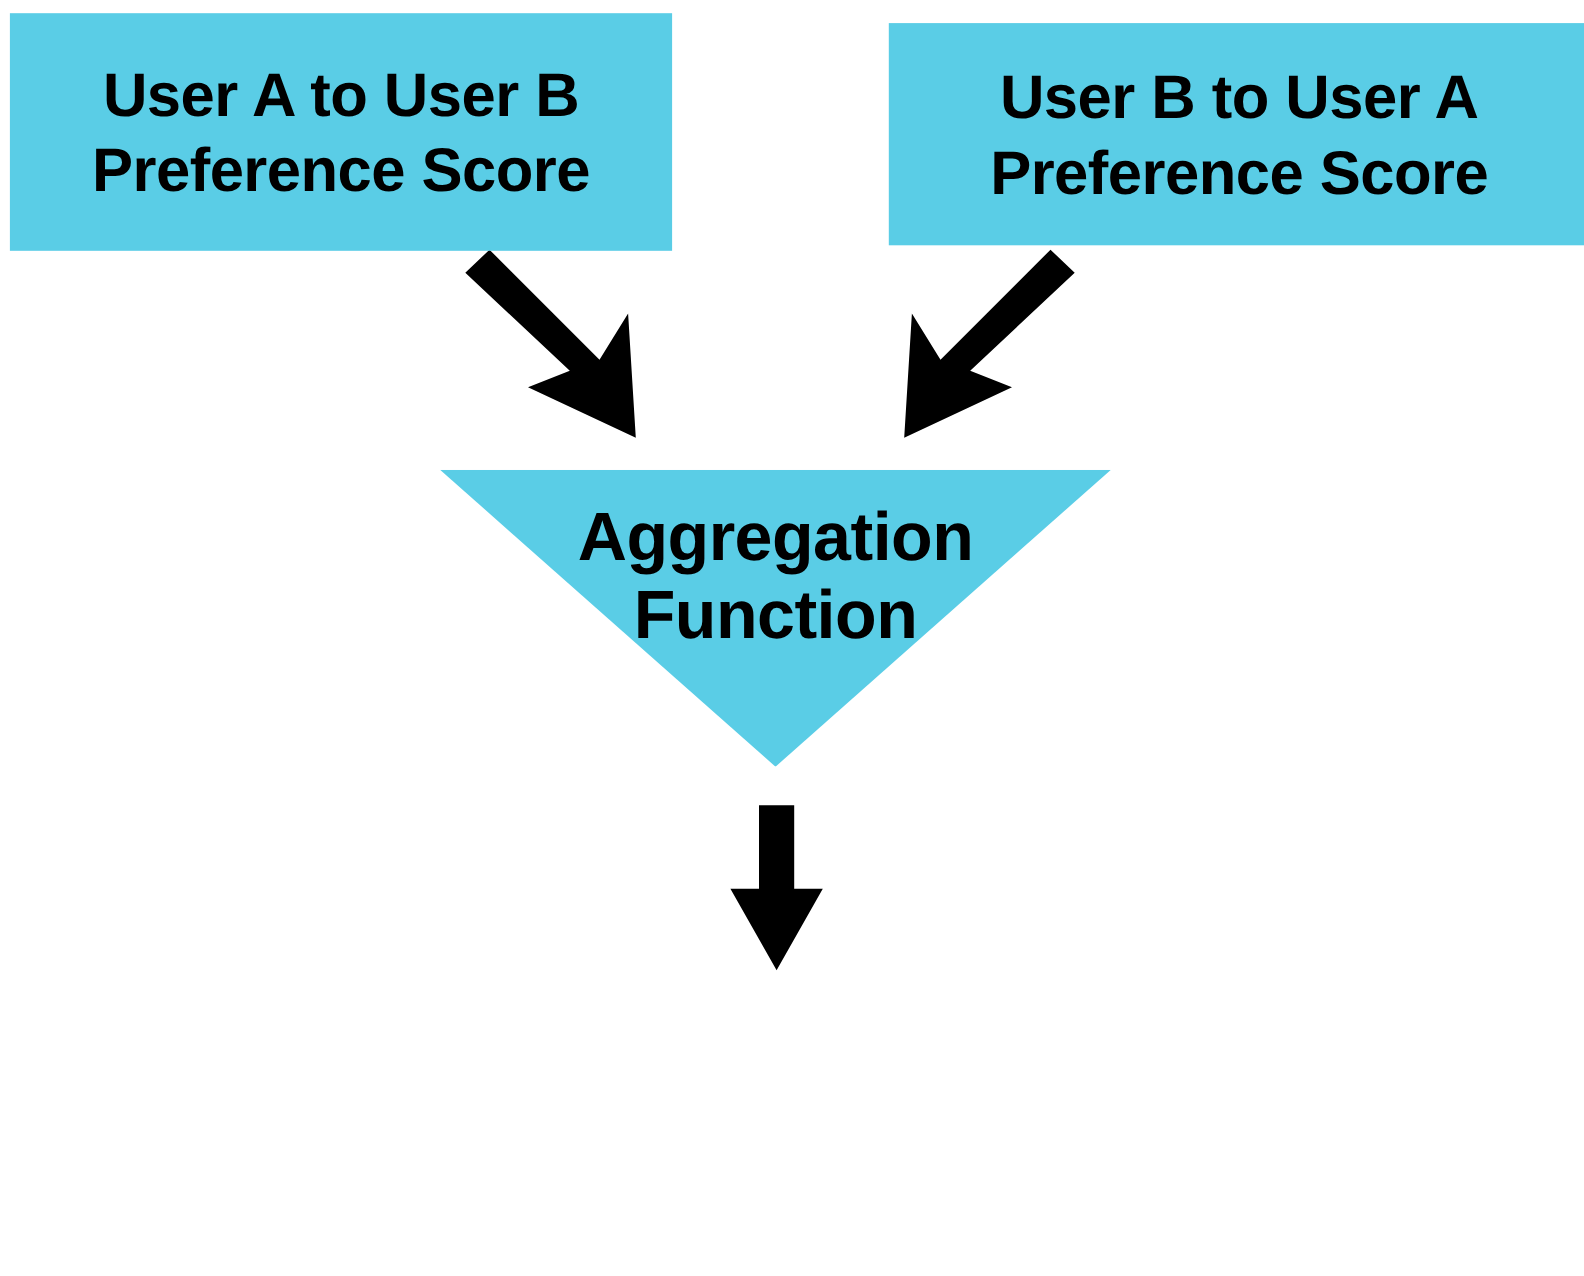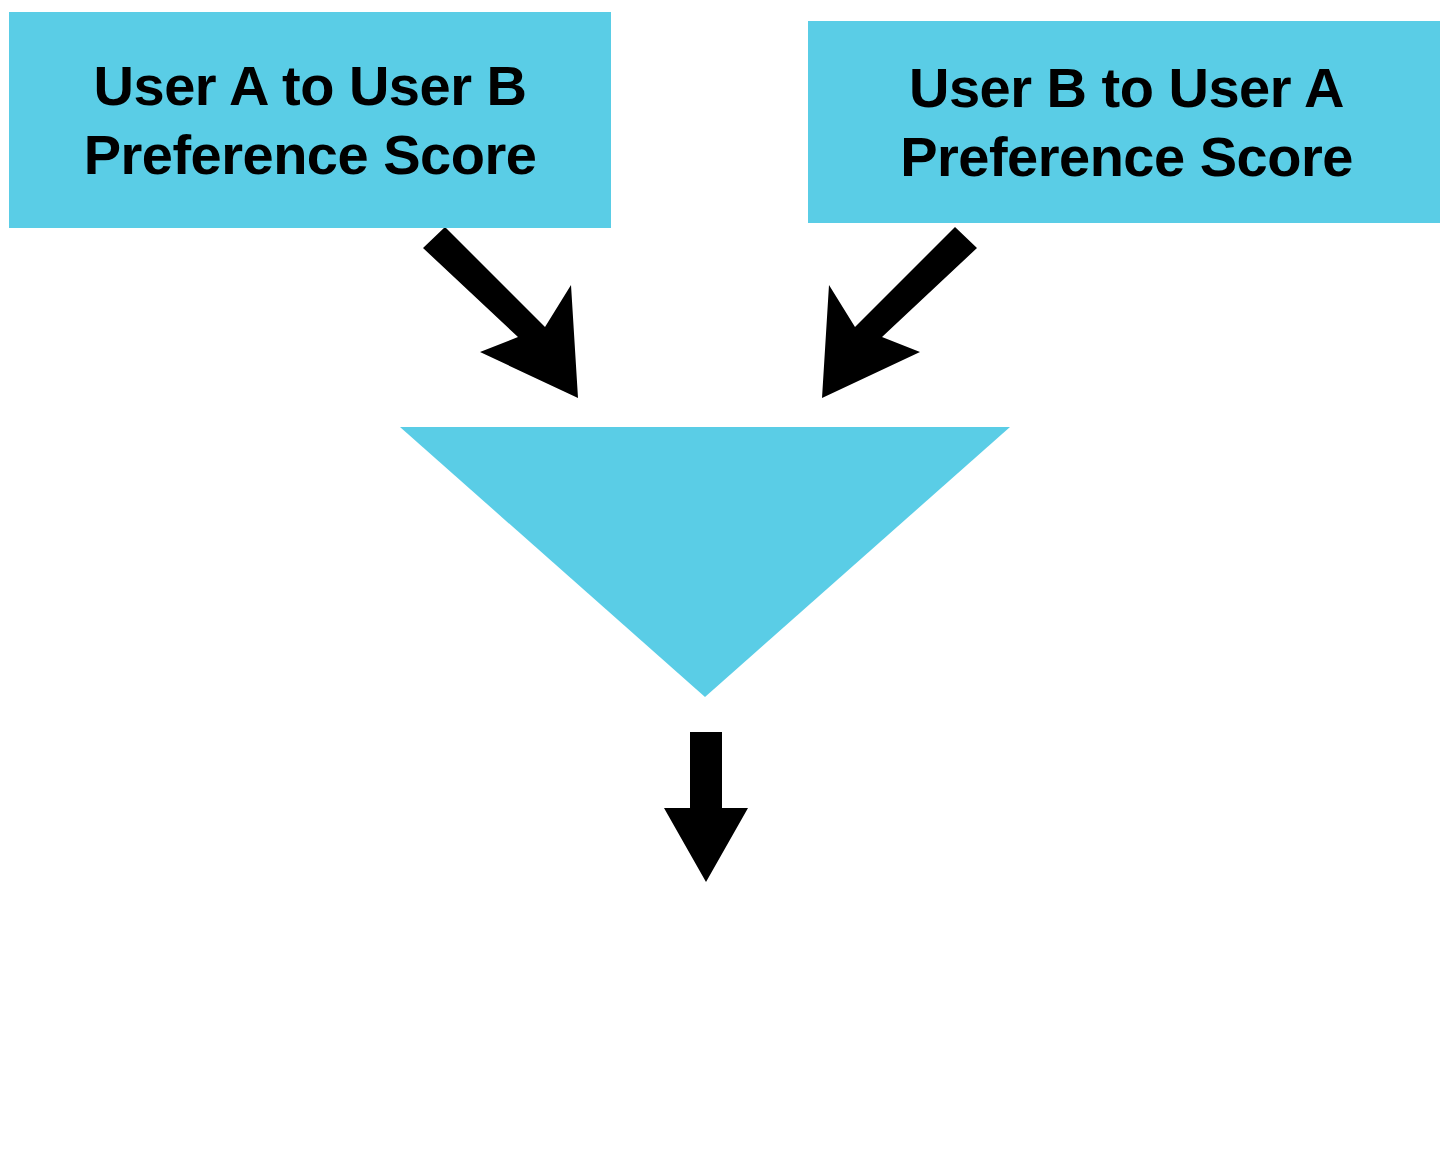--- a/index.html
+++ b/index.html
@@ -118,16 +118,18 @@
 Preference Score</div>
   </div>
 
   <div class="node-box" id="box-b">
     <div class="node-label" style="color: rgb(0, 0, 0);">User B to User A
 Preference Score</div>
   </div>
 
   <div id="tri-wrap">
     <div id="tri-shape"></div>
+    <div id="tri-label" style="color: rgb(0, 0, 0);">Aggregation
+Function</div>
   </div>
 
 
 </div>
 
 </body></html>

